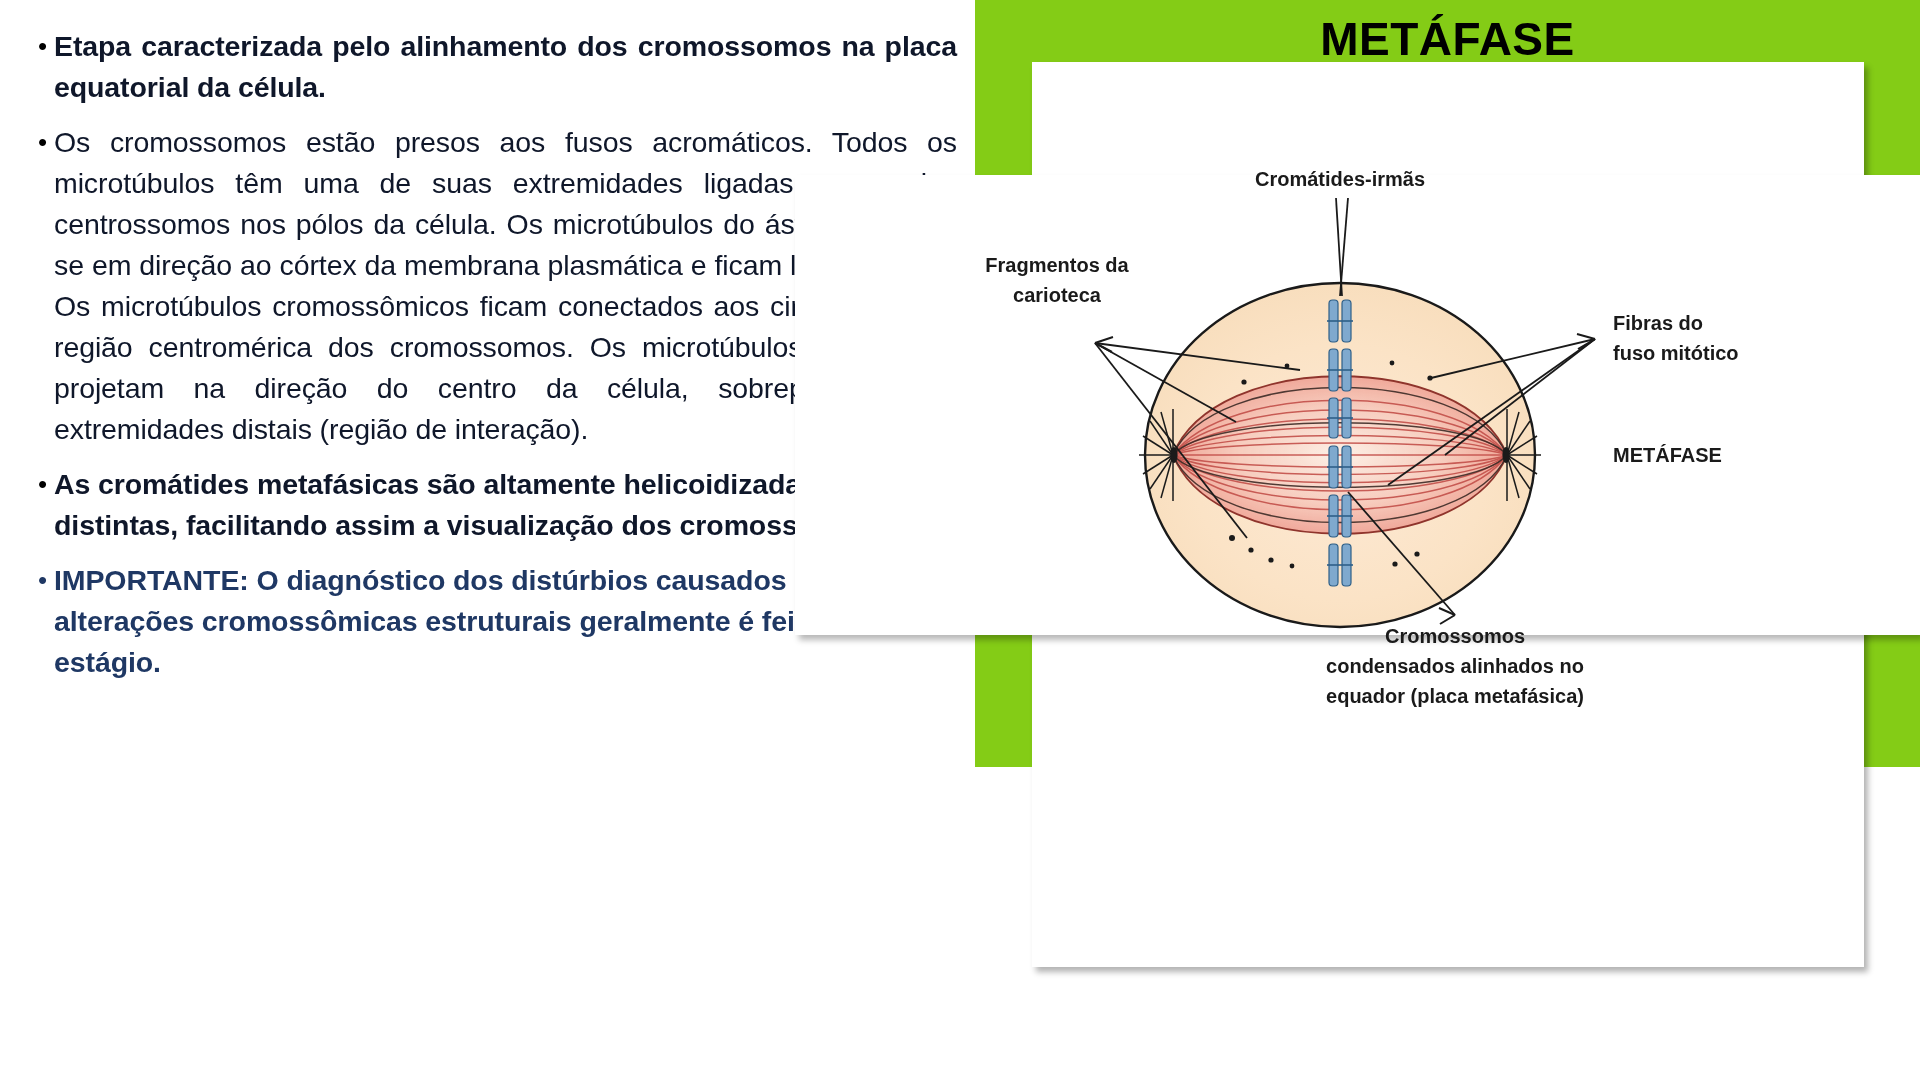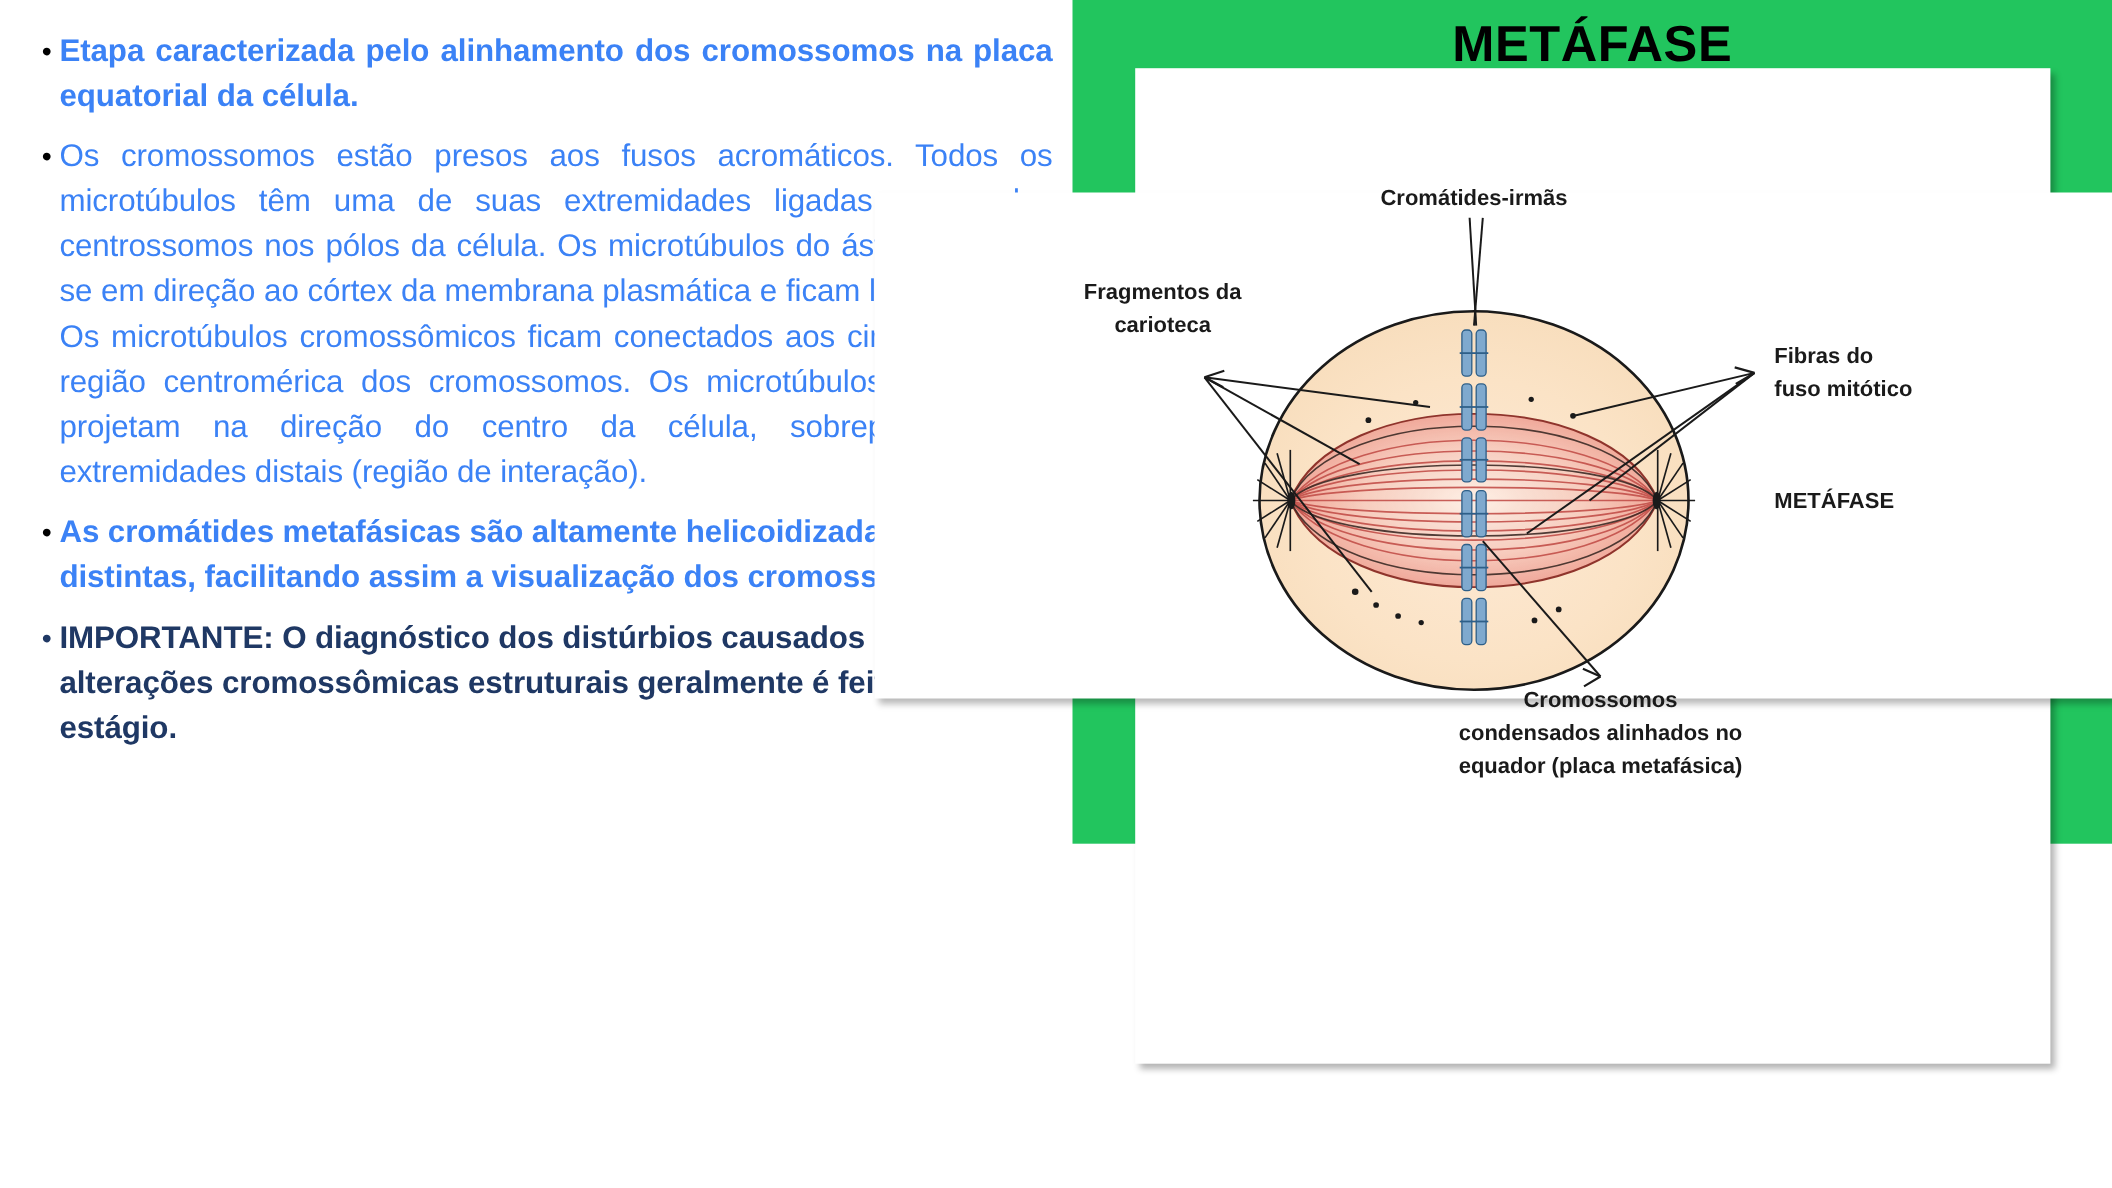--- a/index.html
+++ b/index.html
@@ -46,38 +46,38 @@
     text-align: left;
     padding-left: 10px;
     box-sizing: border-box;
   }
   .bullet-dot.navy { color: #1F3864; }
 
   .bullet-text {
     flex: 1 1 auto;
     font-size: 28.5px;
     line-height: 41px;
-    color: #3b82f6;
+    color: #0f172a;
     letter-spacing: -0.1px;
   }
 
   .b-bold   { font-weight: bold; }
   .b-normal { font-weight: normal; }
   .b-justify{ text-align: justify; text-align-last: left; }
   .b-left   { text-align: left; }
   .b-navy   { color: #1F3864; font-weight: bold; }
 
   
   #right-col {
     position: absolute;
     left: 975px;
     top: 0;
     width: 945px;
     height: 767px;
-    background: #22c55e;
+    background: #84cc16;
   }
 
   #panel-title {
     position: absolute;
     left: 0;
     top: 12px;
     width: 945px;
     text-align: center;
     font-size: 46px;
     font-weight: bold;

